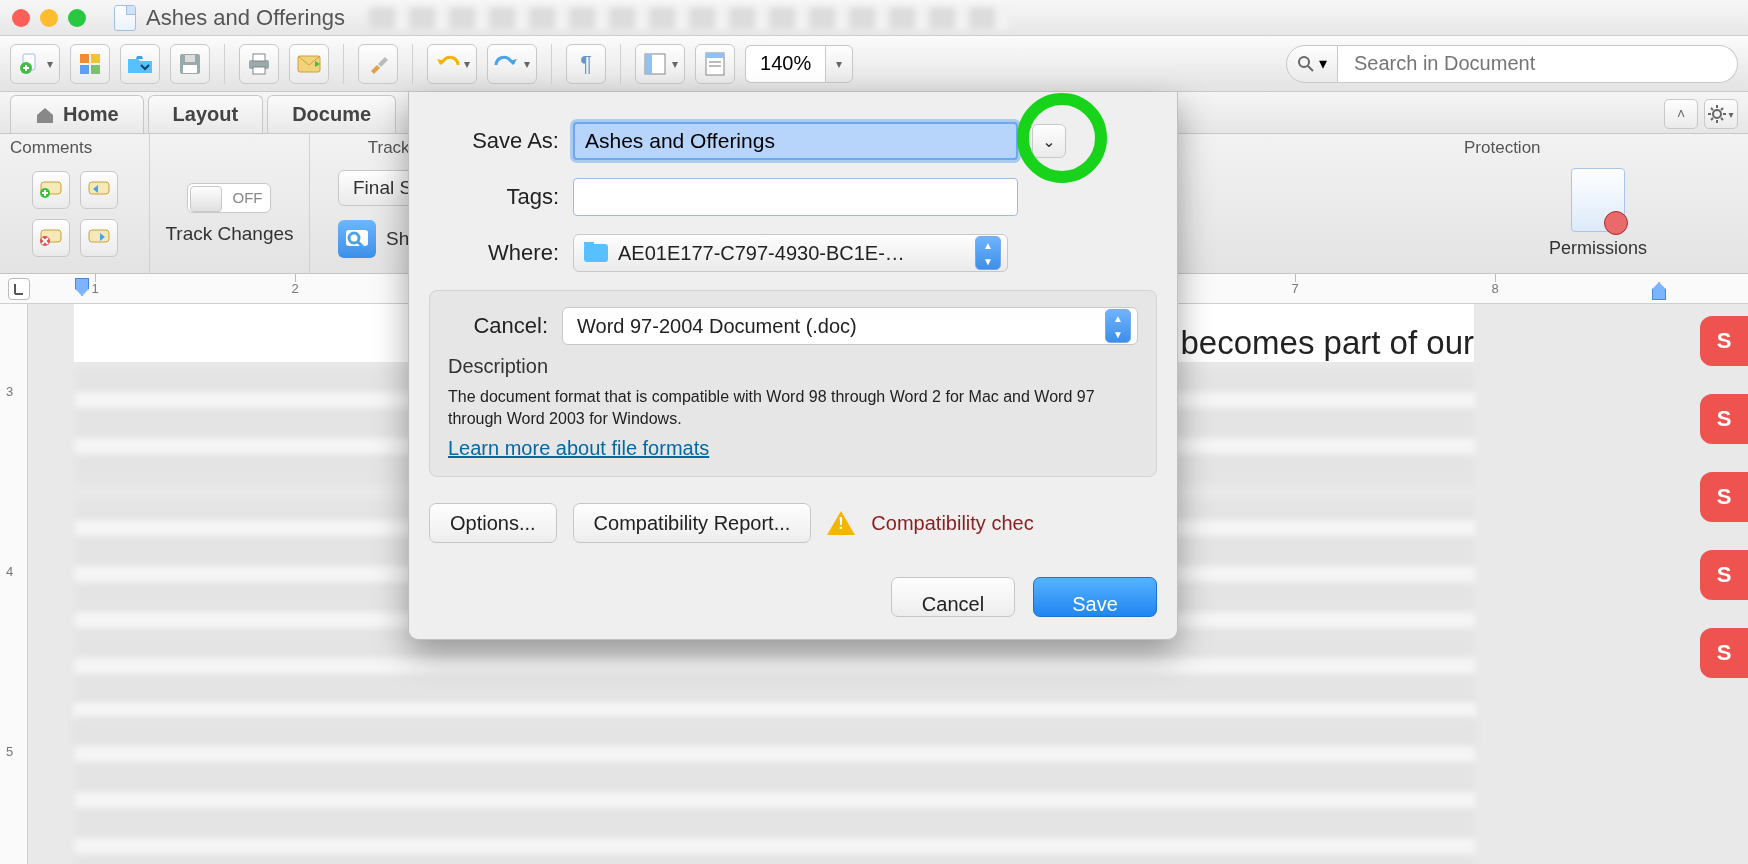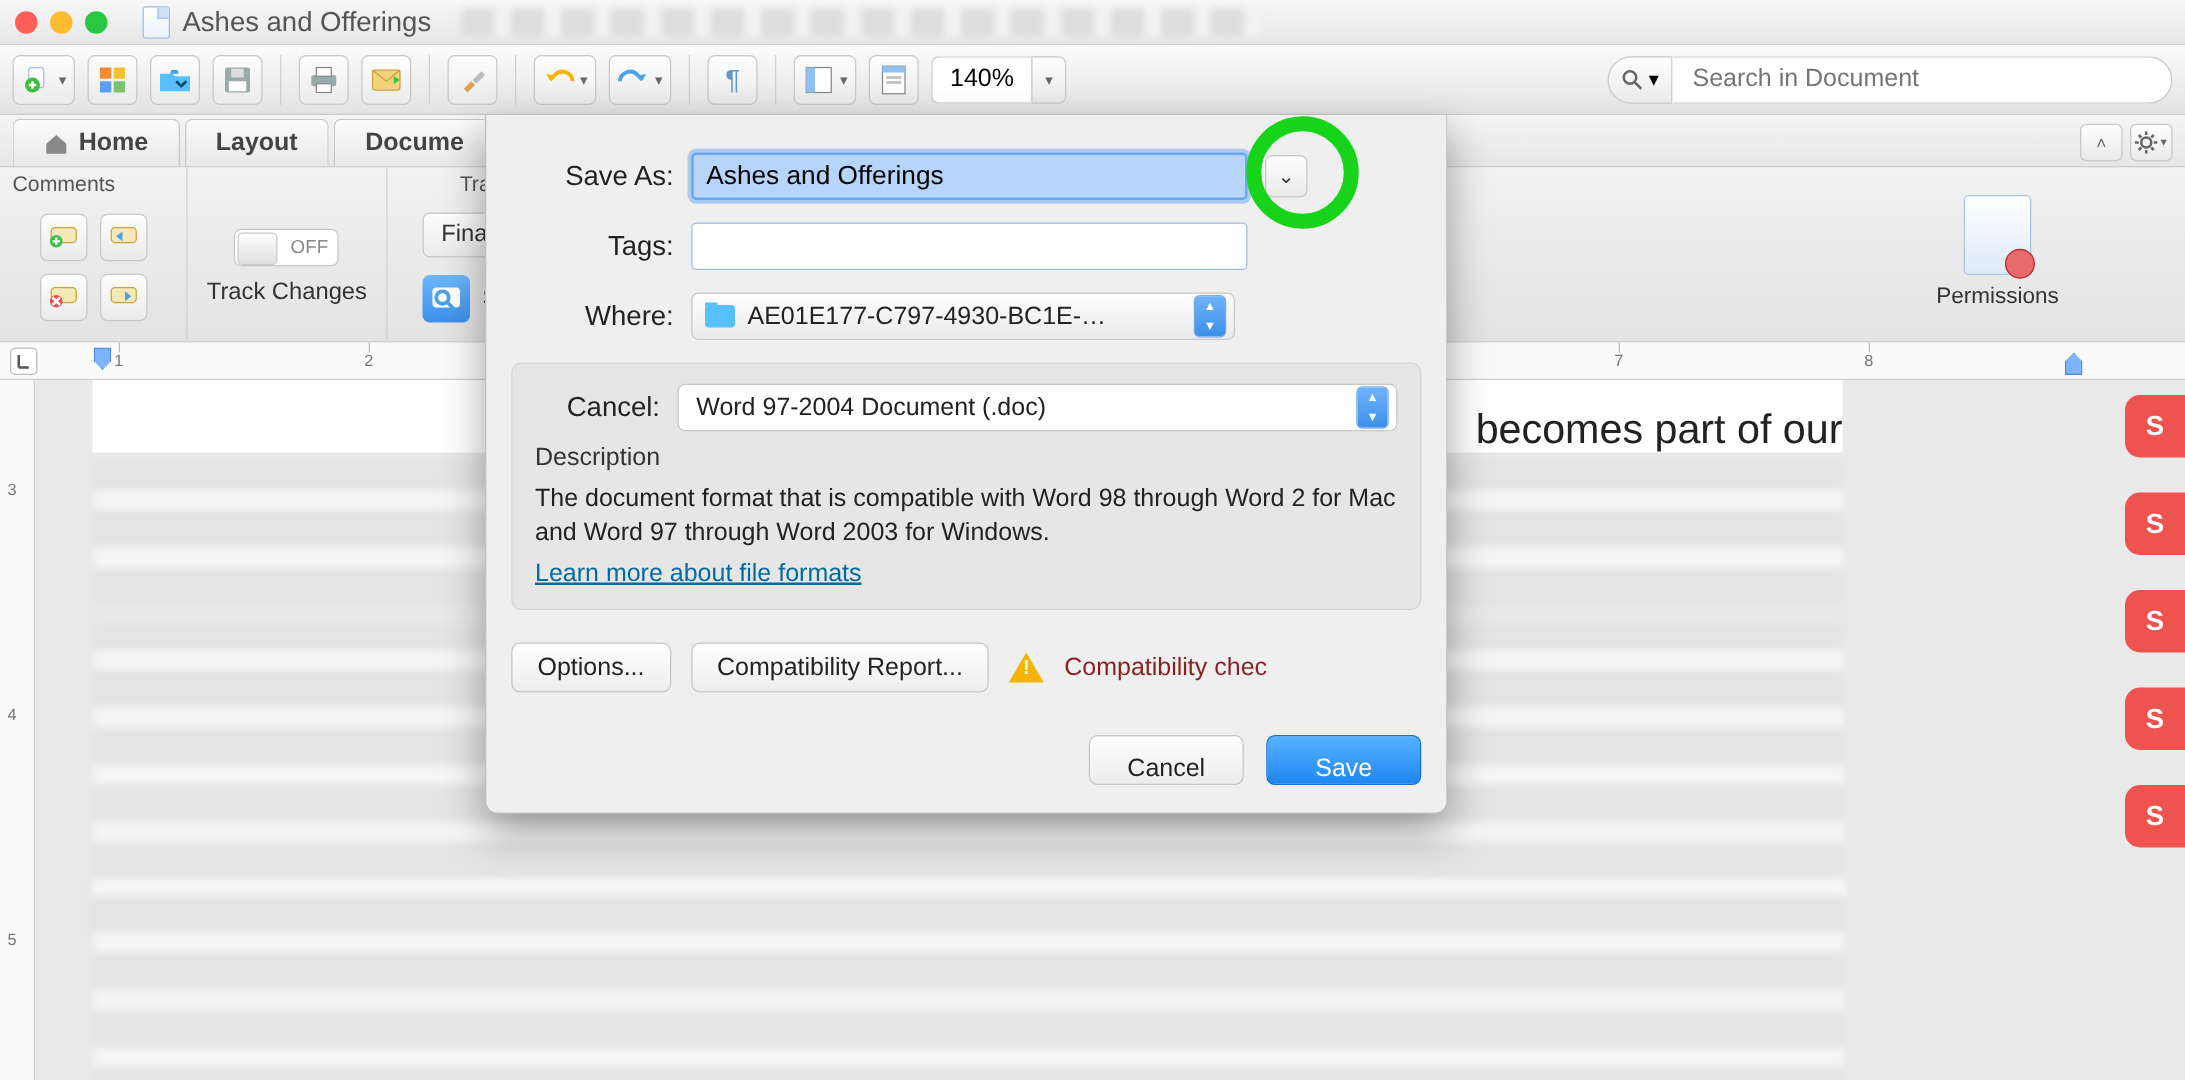--- a/index.html
+++ b/index.html
@@ -63,37 +63,37 @@
   .ruler .tick::before{content:"";position:absolute;top:0;left:50%;width:1px;height:8px;background:#bbb;}
   
   .docarea{position:relative;height:calc(864px - 36px - 56px - 42px - 140px - 30px);background:#e9e9e9;overflow:hidden;}
   .vruler{position:absolute;left:0;top:0;width:28px;height:100%;background:#fafafa;border-right:1px solid #cfcfcf;}
   .vruler .vt{position:absolute;left:6px;font-size:13px;color:#777;}
   .page{position:absolute;left:74px;top:0;width:1400px;background:#fff;padding:20px 0 0 0;}
   .doctext{font-size:33px;color:#222;padding-left:10px;text-align:right;}
   .blurblock{position:absolute;left:75px;width:1400px;background:repeating-linear-gradient(0deg,#e4e4e4 0 30px,#f5f5f5 30px 46px),repeating-linear-gradient(90deg,rgba(255,255,255,0) 0 60px,rgba(200,200,200,.4) 60px 90px);filter:blur(3px);}
   .redtabs{position:absolute;right:0;top:12px;display:flex;flex-direction:column;gap:28px;}
   .redtab{width:48px;height:50px;background:#ef5350;border-radius:12px 0 0 12px;color:#fff;display:flex;align-items:center;justify-content:center;font-weight:700;font-size:22px;}
-  .dialog{position:absolute;left:388px;top:92px;width:770px;background:#efefef;border:1px solid #bfbfbf;border-top:none;border-radius:0 0 10px 10px;box-shadow:0 14px 34px rgba(0,0,0,.35);padding:30px 20px 22px 20px;font-size:21px;color:#222;}
+  .dialog{position:absolute;left:408px;top:92px;width:770px;background:#efefef;border:1px solid #bfbfbf;border-top:none;border-radius:0 0 10px 10px;box-shadow:0 14px 34px rgba(0,0,0,.35);padding:30px 20px 22px 20px;font-size:21px;color:#222;}
   .dlg-row{display:flex;align-items:center;margin-bottom:18px;gap:14px;}
   .dlg-row label{width:130px;text-align:right;font-size:22px;color:#222;}
   .dlg-input{flex:1;height:38px;border:1px solid #9cbce3;background:#fff;border-radius:4px;padding:0 10px;font-size:21px;}
   .dlg-input.selected{background:#b7d4fb;border:2px solid #6aa8f2;box-shadow:0 0 0 3px rgba(106,168,242,.5);}
   .expand-btn{width:34px;height:34px;border:1px solid #c8c8c8;border-radius:6px;background:linear-gradient(#fefefe,#eaeaea);display:flex;align-items:center;justify-content:center;font-size:16px;color:#333;}
   .green-circle{position:absolute;width:90px;height:90px;border:12px solid #17d41a;border-radius:50%;pointer-events:none;}
   .where-dd{flex:0 0 435px;height:38px;border:1px solid #c8c8c8;border-radius:6px;background:linear-gradient(#fefefe,#eaeaea);display:flex;align-items:center;gap:10px;padding:0 6px 0 10px;justify-content: space-between;}
   .where-dd .folder-icon{width:24px;height:18px;background:#57c1ff;border-radius:3px;position:relative;}
   .where-dd .folder-icon::before{content:"";position:absolute;top:-4px;left:0;width:10px;height:5px;background:#57c1ff;border-radius:2px 2px 0 0;}
   .where-dd .dtxt{flex:1;white-space:nowrap;overflow:hidden;text-overflow:ellipsis;font-size:20px;display:flex;align-items:center;gap:10px;}
   .stepper{width:26px;height:34px;border:1px solid #7aa9e8;border-radius:5px;background:linear-gradient(#6fb3ff,#3d8fe8);display:flex;flex-direction:column;}
   .stepper div{flex:1;display:flex;align-items:center;justify-content:center;color:#fff;font-size:10px;}
   .format-box{margin-top:6px;background:#e6e6e6;border:1px solid #d3d3d3;border-radius:8px;padding:16px 18px;}
   .format-dd{flex:1;height:38px;border:1px solid #c8c8c8;border-radius:6px;background:linear-gradient(#fefefe,#fff);display:flex;align-items:center;padding:0 6px 0 14px;font-size:20px;justify-content: space-between;}
   .desc-label{font-size:20px;color:#333;margin:10px 0 8px 0;}
-  .desc-text{font-size:20px;color:#222;line-height:1.35;}
+  .desc-text{font-size:16px;color:#222;line-height:1.35;}
   .learn-link{color:#0369a1;text-decoration:underline;font-size:20px;display:inline-block;margin-top:8px;}
   .dlg-btn-row{display:flex;align-items:center;gap:16px;margin-top:26px;}
   .dlg-btn{height:40px;padding:0 20px;border:1px solid #c6c6c6;border-radius:7px;background:linear-gradient(#fefefe,#ededed);font-size:20px;color:#222;display:flex;align-items:center;}
   .warn-icon{width:0;height:0;border-left:14px solid transparent;border-right:14px solid transparent;border-bottom:24px solid #f5b400;position:relative;}
   .warn-icon::after{content:"!";position:absolute;left:-3px;top:4px;font-size:16px;font-weight:700;color:#fff;}
   .compat-text{color:#8a1f1f;font-size:20px;white-space:nowrap;overflow:hidden;}
   .dlg-footer{display:flex;justify-content:flex-end;gap:18px;margin-top:34px;}
   .dlg-footer .dlg-btn{min-width:124px;justify-content:center;align-items:flex-end;}
   .dlg-btn.primary{background:linear-gradient(#57b2ff,#1f86f2);border:1px solid #1a6fd0;color:#fff;}
   svg{display:block;}
@@ -360,20 +360,21 @@
           <span class="track-label">Show</span>
         </div>
       </div>
     </div>
   </div>
 
   <div style="flex:1;"></div>
 
 
   <div class="group" style="width:300px;border-right:none;">
+    <div class="glabel" style="justify-content:flex-start;padding-left:6px;">Protection</div>
     <div class="group-body">
       <div class="protection-body">
         <div class="prot-item">
           <div class="prot-icon deny"></div>
           <span>Permissions</span>
         </div>
       </div>
     </div>
   </div>
 </div>

